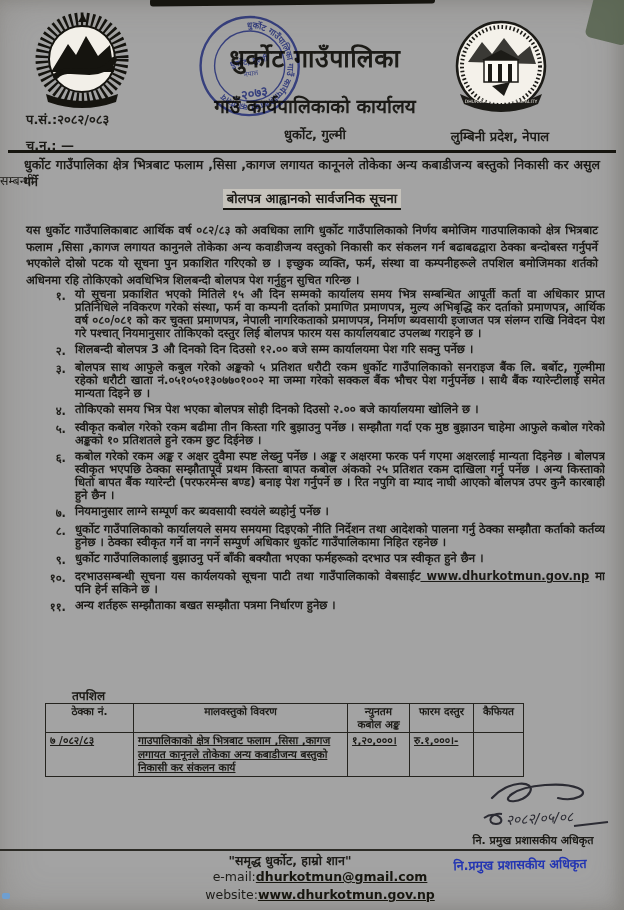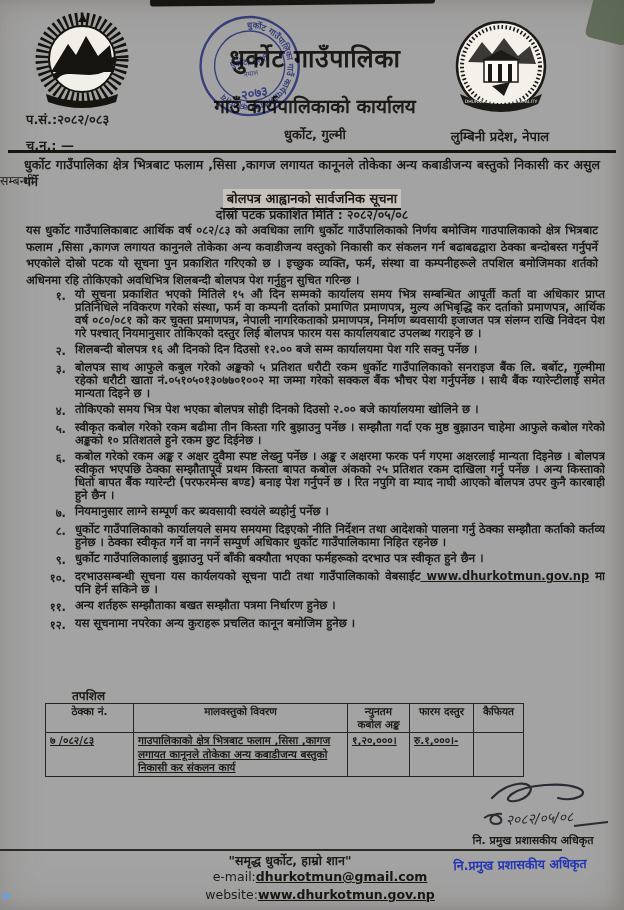--- a/index.html
+++ b/index.html
@@ -124,32 +124,31 @@
   <div class="abs province">लुम्बिनी प्रदेश, नेपाल</div>
 
   <div class="abs head-rule"></div>
 
   <div class="abs subject1">धुर्कोट गाउँपालिका क्षेत्र भित्रबाट फलाम ,सिसा ,कागज लगायत कानूनले तोकेका अन्य कबाडीजन्य बस्तुको निकासी कर असुल गर्ने</div>
   <div class="abs subject2">सम्बन्धी</div>
 
   <div class="abs notice-title-wrap">
     <span class="notice-title">बोलपत्र आह्वानको सार्वजनिक सूचना</span>
   </div>
-  <div class="abs publish-line">दोस्रो पटक प्रकाशित मिति : २०८२/०५/०८</div>
 
   <div class="abs intro">यस धुर्कोट गाउँपालिकाबाट आर्थिक वर्ष ०८२/८३ को अवधिका लागि धुर्कोट गाउँपालिकाको निर्णय बमोजिम गाउपालिकाको क्षेत्र भित्रबाट फलाम ,सिसा ,कागज लगायत कानुनले तोकेका अन्य कवाडीजन्य वस्तुको निकासी कर संकलन गर्न बढाबढद्वारा ठेक्का बन्दोबस्त गर्नुपर्ने भएकोले दोस्रो पटक यो सूचना पुन प्रकाशित गरिएको छ । इच्छुक व्यक्ति, फर्म, संस्था वा कम्पनीहरूले तपशिल बमोजिमका शर्तको अधिनमा रहि तोकिएको अवधिभित्र शिलबन्दी बोलपत्र पेश गर्नुहुन सुचित गरिन्छ ।</div>
 
   <div class="abs terms">
       <div class="term-item">
         <span class="term-num">१.</span>
         <span class="term-text">यो सूचना प्रकाशित भएको मितिले १५ औ दिन सम्मको कार्यालय समय भित्र सम्बन्धित आपूर्ती कर्ता वा अधिकार प्राप्त प्रतिनिधिले नविकरण गरेको संस्था, फर्म वा कम्पनी दर्ताको प्रमाणित प्रमाणपत्र, मुल्य अभिबृद्धि कर दर्ताको प्रमाणपत्र, आर्थिक वर्ष ०८०/०८१ को कर चुक्ता प्रमाणपत्र, नेपाली नागरिकताको प्रमाणपत्र, निर्माण ब्यवसायी इजाजत पत्र संलग्न राखि निवेदन पेश गरे पश्चात् नियमानुसार तोकिएको दस्तुर लिई बोलपत्र फारम यस कार्यालयबाट उपलब्ध गराइने छ ।</span>
       </div>
       <div class="term-item">
         <span class="term-num">२.</span>
-        <span class="term-text">शिलबन्दी बोलपत्र १६ औ दिनको दिन दिउसो १२.०० बजे सम्म कार्यालयमा पेश गरि सक्नु पर्नेछ ।</span>
+        <span class="term-text">शिलबन्दी बोलपत्र 3 औ दिनको दिन दिउसो १२.०० बजे सम्म कार्यालयमा पेश गरि सक्नु पर्नेछ ।</span>
       </div>
       <div class="term-item">
         <span class="term-num">३.</span>
         <span class="term-text">बोलपत्र साथ आफुले कबुल गरेको अङ्कको ५ प्रतिशत धरौटी रकम धुर्कोट गाउँपालिकाको सनराइज बैंक लि. बर्बोट, गुल्मीमा रहेको धरौटी खाता नं.०५१०५०१३०७७०१००२ मा जम्मा गरेको सक्कल बैंक भौचर पेश गर्नुपर्नेछ । साथै बैंक ग्यारेन्टीलाई समेत मान्यता दिइने छ ।</span>
       </div>
       <div class="term-item">
         <span class="term-num">४.</span>
         <span class="term-text">तोकिएको समय भित्र पेश भएका बोलपत्र सोही दिनको दिउसो २.०० बजे कार्यालयमा खोलिने छ ।</span>
       </div>
       <div class="term-item">
@@ -172,24 +171,20 @@
         <span class="term-num">९.</span>
         <span class="term-text">धुर्कोट गाउँपालिकालाई बुझाउनु पर्ने बाँकी बक्यौता भएका फर्महरूको दरभाउ पत्र स्वीकृत हुने छैन ।</span>
       </div>
       <div class="term-item">
         <span class="term-num">१०.</span>
         <span class="term-text"><span>दरभाउसम्बन्धी सूचना यस कार्यलयको सूचना पाटी तथा गाउँपालिकाको वेबसाईट</span><span class="inline-link"> www.dhurkotmun.gov.np</span><span> मा पनि हेर्न सकिने छ ।</span></span>
       </div>
       <div class="term-item">
         <span class="term-num">११.</span>
         <span class="term-text">अन्य शर्तहरू सम्झौताका बखत सम्झौता पत्रमा निर्धारण हुनेछ ।</span>
-      </div>
-      <div class="term-item">
-        <span class="term-num">१२.</span>
-        <span class="term-text">यस सूचनामा नपरेका अन्य कुराहरू प्रचलित कानून बमोजिम हुनेछ ।</span>
       </div>
     </div>
 
   <div class="abs tapashil">तपशिल</div>
   <div class="abs notice-table">
     <table>
       <colgroup>
         <col style="width:88px">
           <col style="width:214px">
           <col style="width:62px">

